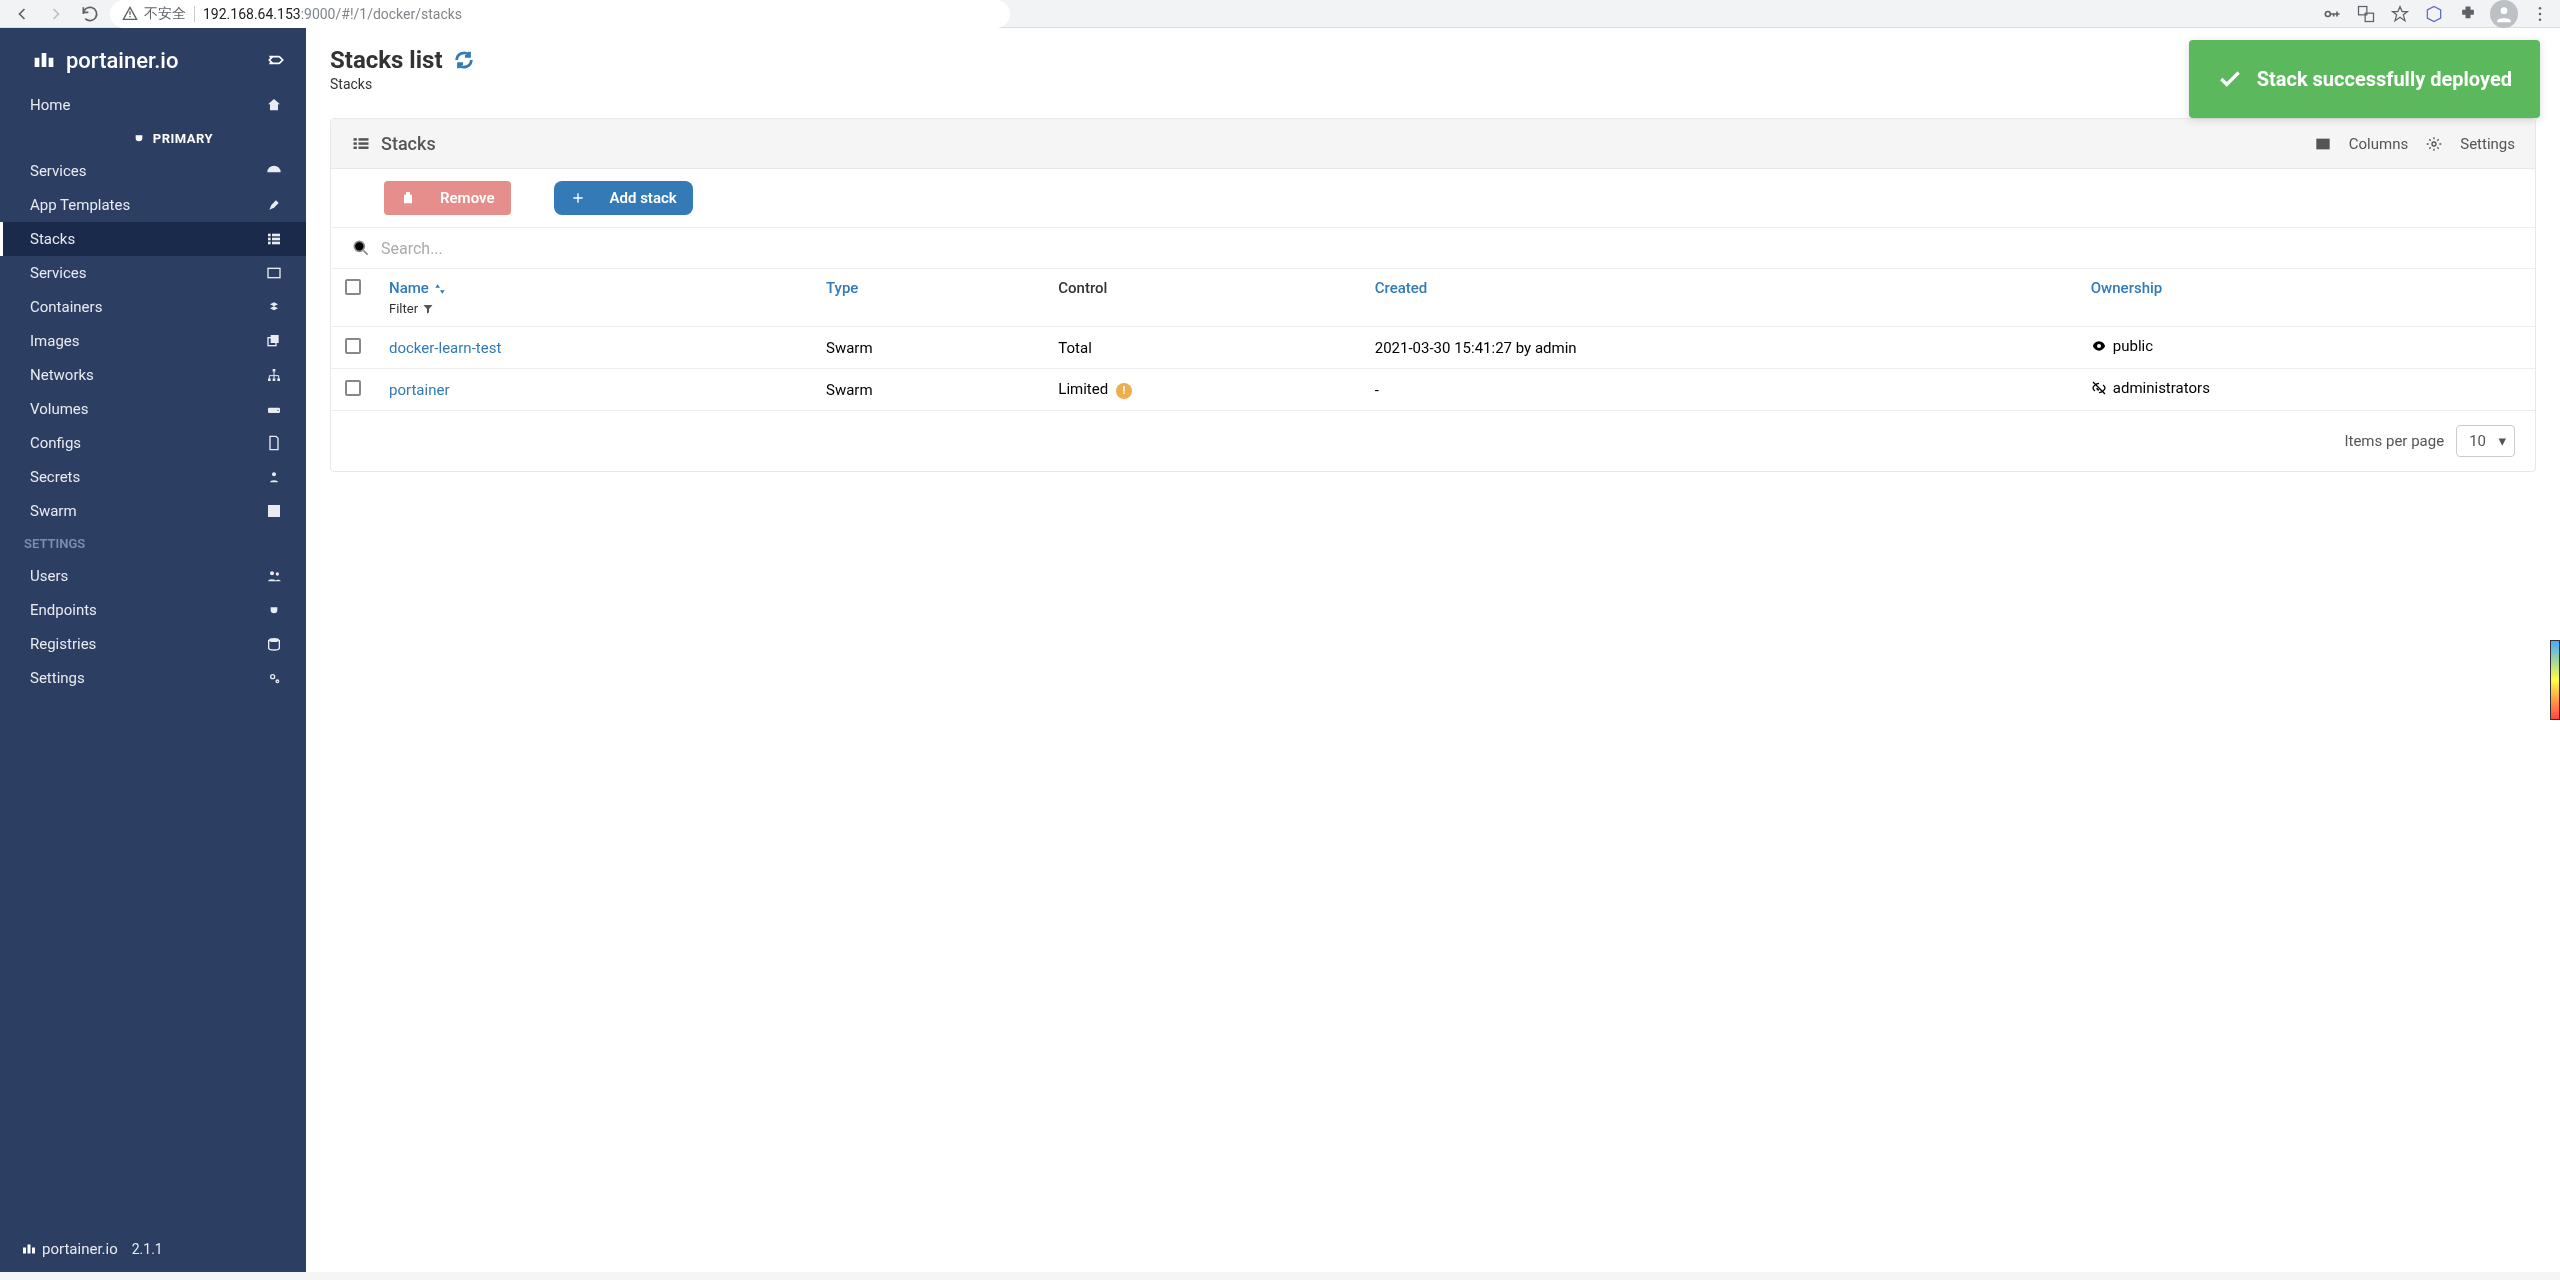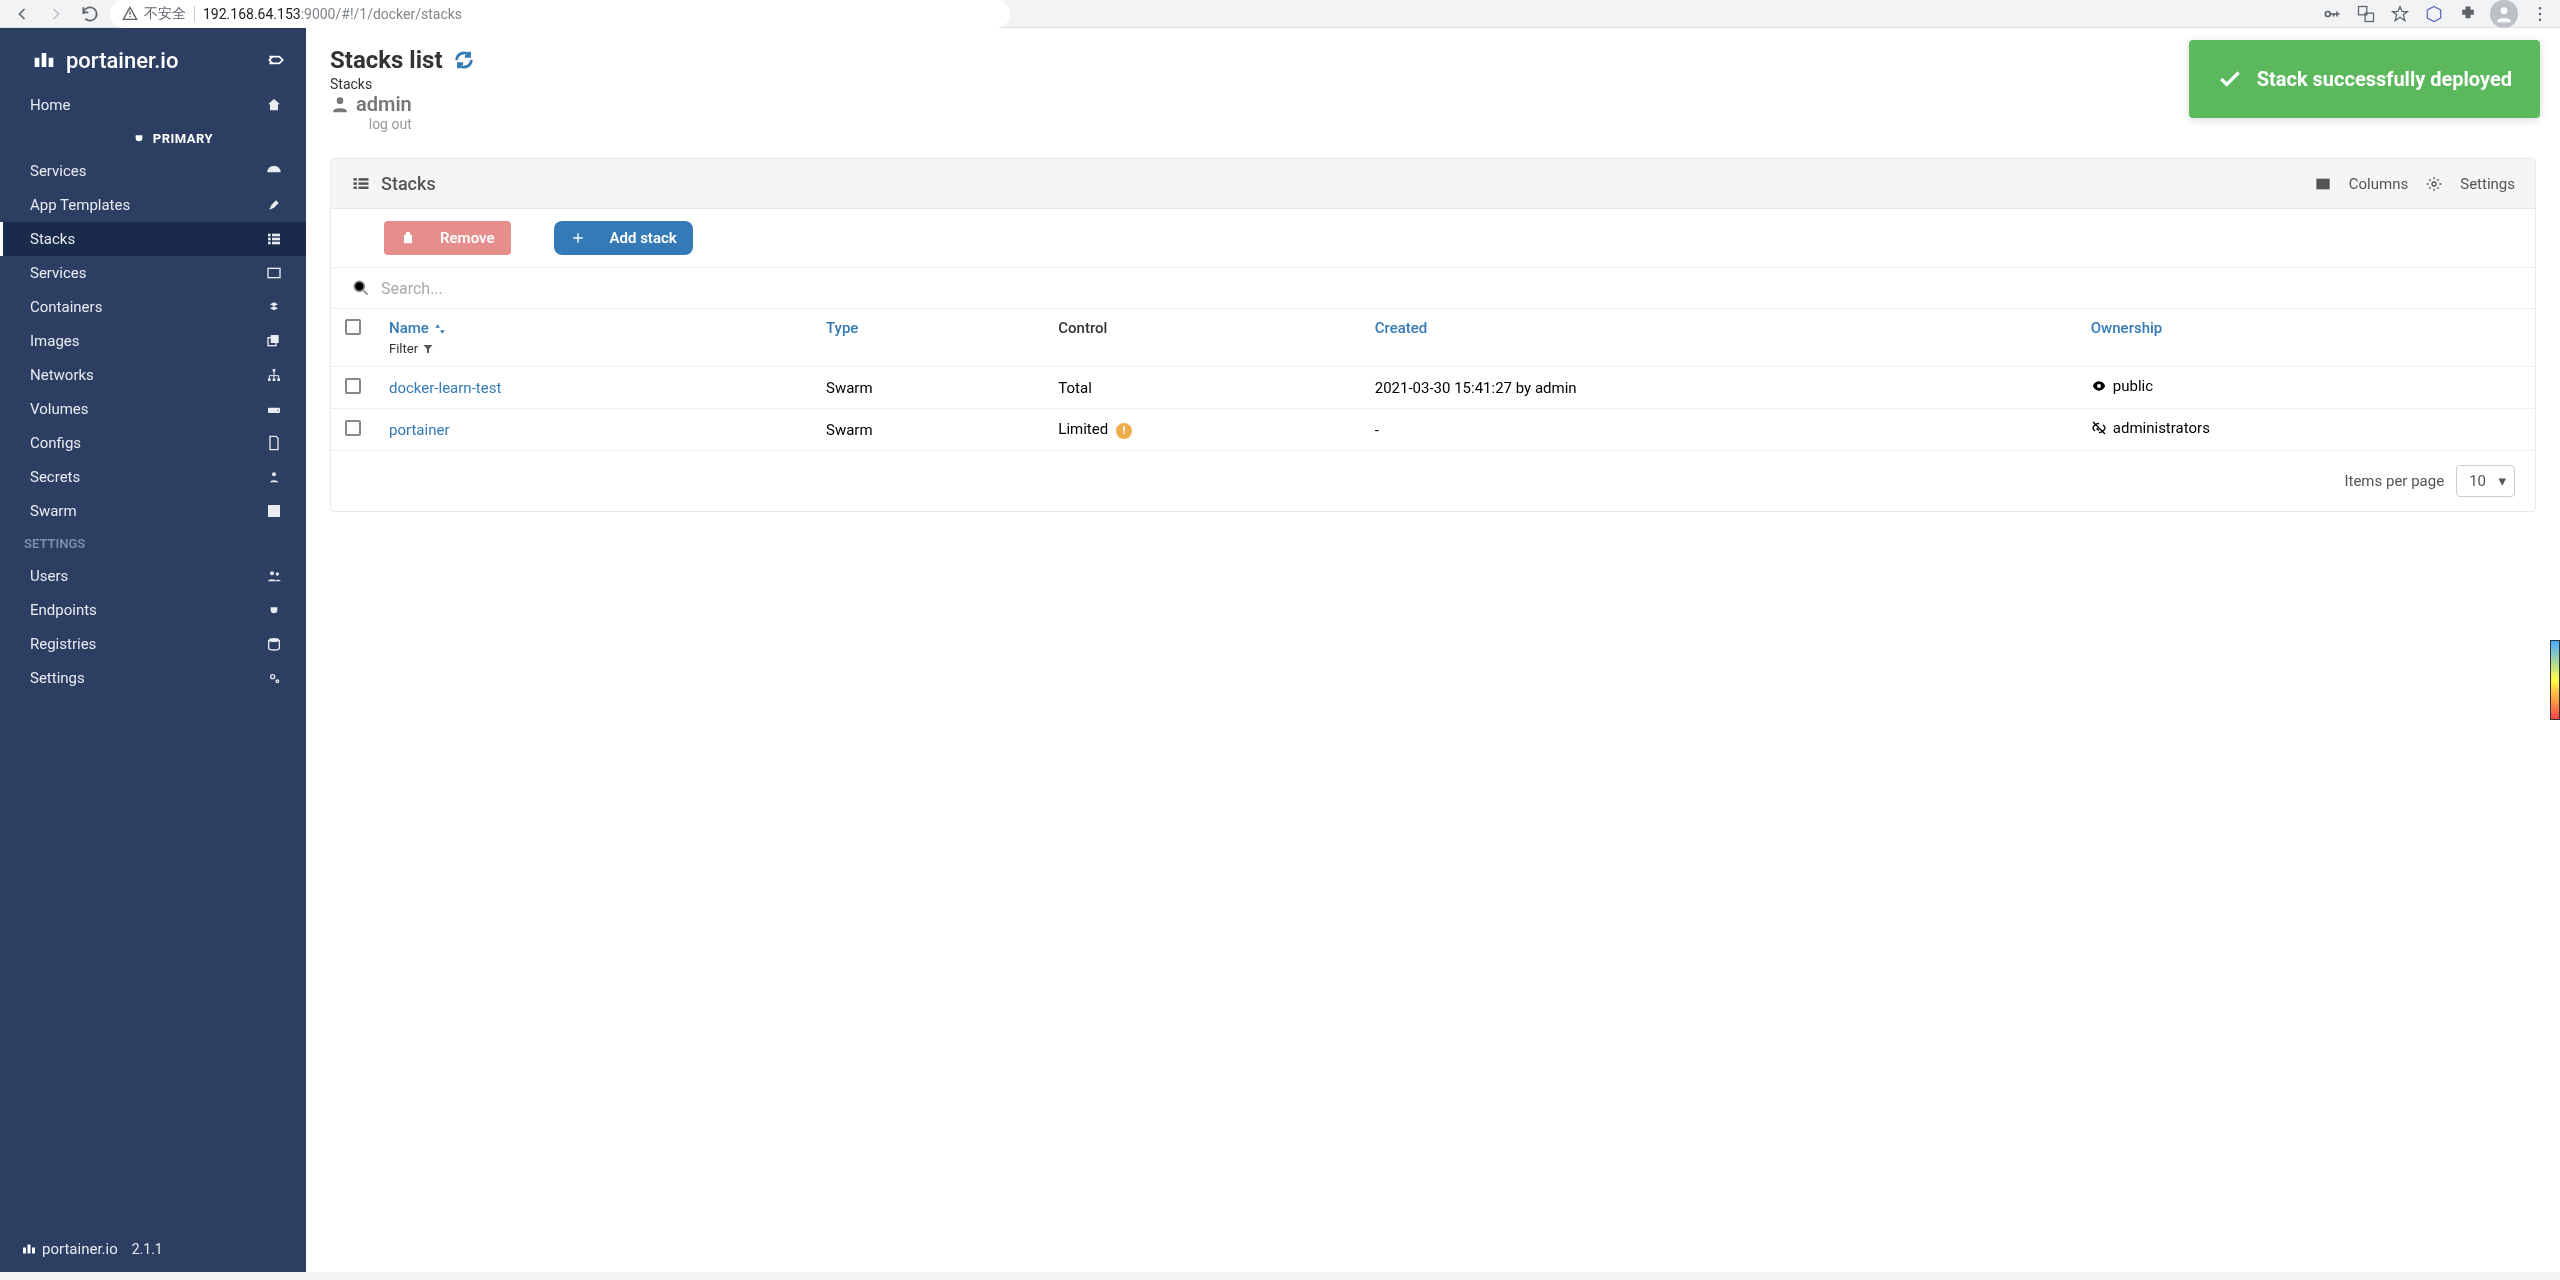--- a/index.html
+++ b/index.html
@@ -27,21 +27,21 @@
 .logo { display: flex; align-items: center; gap: 8px; font-size: 22px; font-weight: 500; }
 .sidebar-item { display: flex; align-items: center; justify-content: space-between; padding: 8px 24px 8px 30px; font-size: 15px; cursor: pointer; color: #e8ebf0; }
 .sidebar-item.active { background: #1a2a4a; border-left: 3px solid #fff; padding-left: 27px; }
 .sidebar-section { text-align: center; padding: 8px; font-size: 13px; font-weight: 700; letter-spacing: 0.5px; color: #fff; display: flex; align-items: center; justify-content: center; gap: 6px; margin-left: 38px; }
 .sidebar-settings-label { padding: 8px 24px; font-size: 13px; color: #7d8db0; font-weight: 600; }
 .sidebar-footer { position: absolute; bottom: 0; left: 0; right: 0; padding: 14px 20px; display: flex; align-items: center; gap: 14px; font-size: 14px; color: #e8ebf0; }
 .sidebar-footer .logo-small { font-size: 15px; display: flex; align-items: center; gap: 4px; }
 
 
 .main { flex: 1; background: #fff; overflow: auto; position: relative; }
-.page-header { padding: 18px 24px 8px 24px; display: flex; align-items: flex-start; flex-direction: column; }
+.page-header { padding: 18px 24px 8px 24px; display: flex; justify-content: space-between; align-items: flex-start; }
 .page-title-row { display: flex; align-items: center; gap: 10px; }
 .page-title { font-size: 24px; font-weight: 700; color: #333; }
 .refresh-icon { color: #337ab7; font-size: 22px; cursor: pointer; }
 .breadcrumb { font-size: 14px; color: #333; margin-top: 2px; }
 .user-info { text-align: right; color: #777; font-size: 20px; font-weight: 600; display: flex; align-items: center; gap: 6px; }
 .user-sub { font-size: 14px; color: #999; font-weight: 400; }
 
 
 .toast { position: absolute; top: 12px; right: 20px; background: #5cb85c; color: #fff; padding: 26px 28px; border-radius: 4px; display: flex; align-items: center; gap: 14px; font-size: 20px; font-weight: 700; box-shadow: 0 2px 8px rgba(0,0,0,0.15); z-index: 10; }
 

